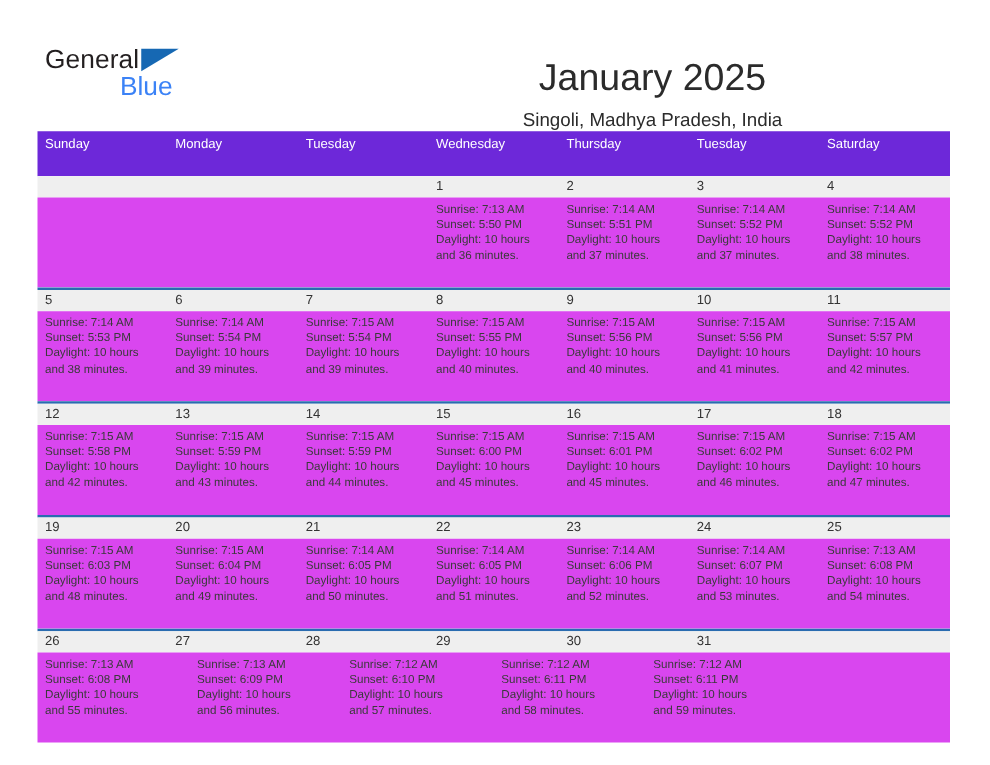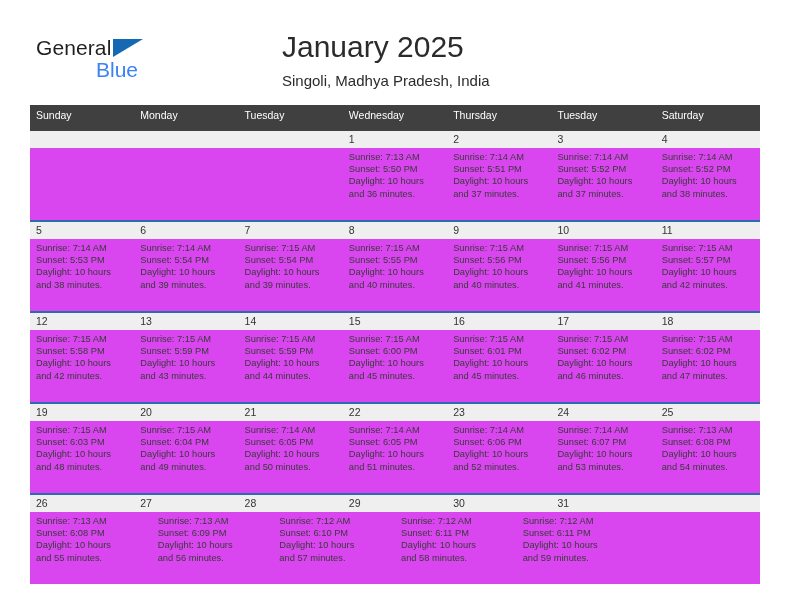--- a/index.html
+++ b/index.html
@@ -57,22 +57,22 @@
     top: 22px;
     font-size: 21px;
     color: #3b82f6;
     line-height: 24px;
     font-family: "Liberation Sans", sans-serif;
   }
 
   .title-block {
     position: absolute;
     right: 0;
-    top: 0;
-    text-align: left;
+    top: 16px;
+    text-align: center;
     width: 480px;
   }
   .cal-title {
     font-size: 30px;
     color: #2b2b2b;
     line-height: 38px;
     font-weight: normal;
     font-family: "Liberation Sans", sans-serif;
   }
   .cal-subtitle {
@@ -85,22 +85,22 @@
 
   
   .calendar {
     position: absolute;
     left: 30px;
     top: 105px;
     width: 730px;
   }
   .dow-row {
     display: flex;
-    background: #404040;
-    height: 26px;
+    background: #6d28d9;
+    height: 36px;
   }
   .dow-cell {
     flex: 1 1 0;
     color: #ffffff;
     font-size: 10.5px;
     line-height: 21px;
     padding-left: 6px;
     font-family: "Liberation Sans", sans-serif;
     white-space: nowrap;
     overflow: hidden;

